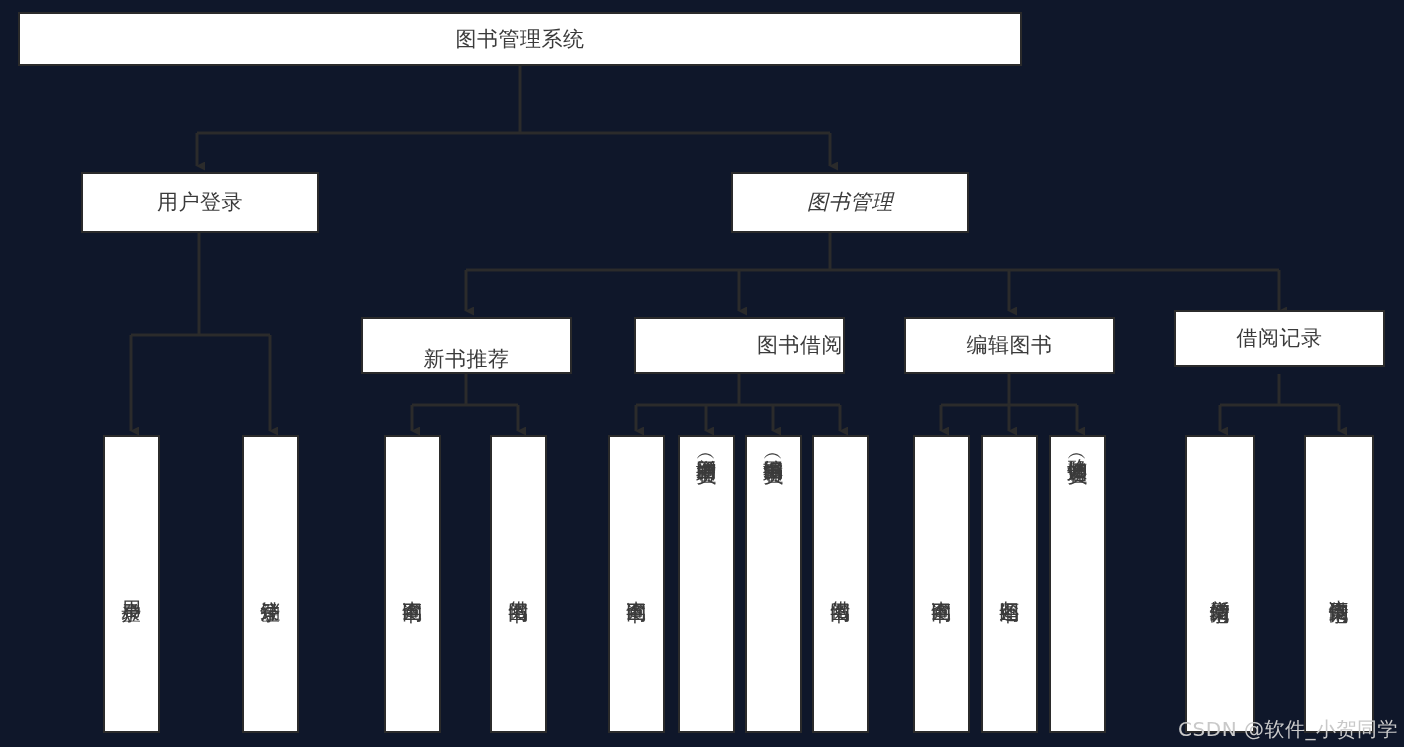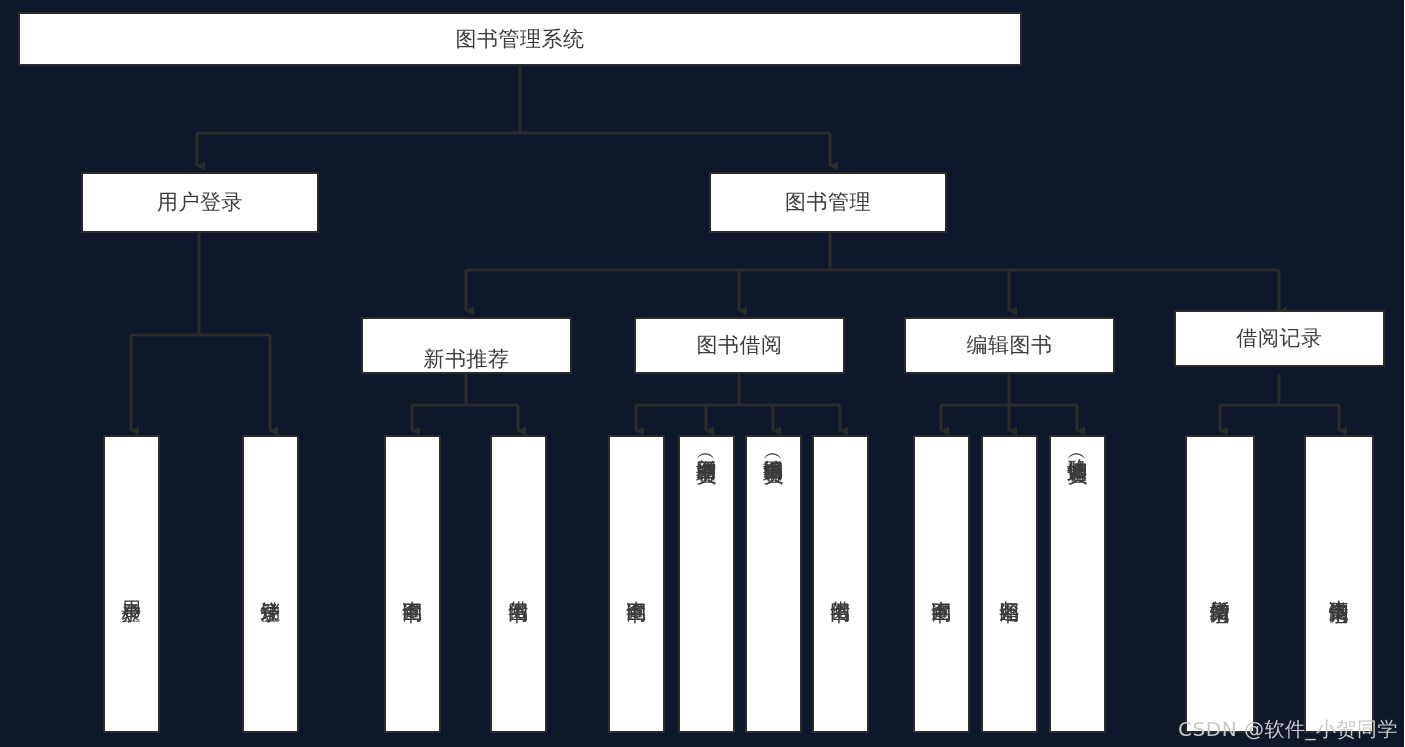--- a/index.html
+++ b/index.html
@@ -128,28 +128,28 @@
     </g>
   </svg>
 
   <div class="node-box" style="left:18px; top:12px; width:1004px; height:54px;">
     <span class="node-label">图书管理系统</span>
   </div>
 
   <div class="node-box" style="left:81px; top:172px; width:238px; height:61px;">
     <span class="node-label">用户登录</span>
   </div>
-  <div class="node-box" style="left:709px; top:172px; width:238px; height:61px;">
+  <div class="node-box" style="left:731px; top:172px; width:238px; height:61px;font-style:italic;">
     <span class="node-label">图书管理</span>
   </div>
 
   <div class="node-box" style="left:361px; top:317px; width:211px; height:57px;align-items:flex-end;">
     <span class="node-label">新书推荐</span>
   </div>
-  <div class="node-box" style="left:634px; top:317px; width:211px; height:57px;">
+  <div class="node-box" style="left:634px; top:317px; width:211px; height:57px;justify-content:flex-end;">
     <span class="node-label">图书借阅</span>
   </div>
   <div class="node-box" style="left:904px; top:317px; width:211px; height:57px;">
     <span class="node-label">编辑图书</span>
   </div>
   <div class="node-box" style="left:1174px; top:310px; width:211px; height:57px;">
     <span class="node-label">借阅记录</span>
   </div>
 
   <div class="node-box leaf leaf-mid" style="left:103px; top:435px; width:57px; height:298px;">

